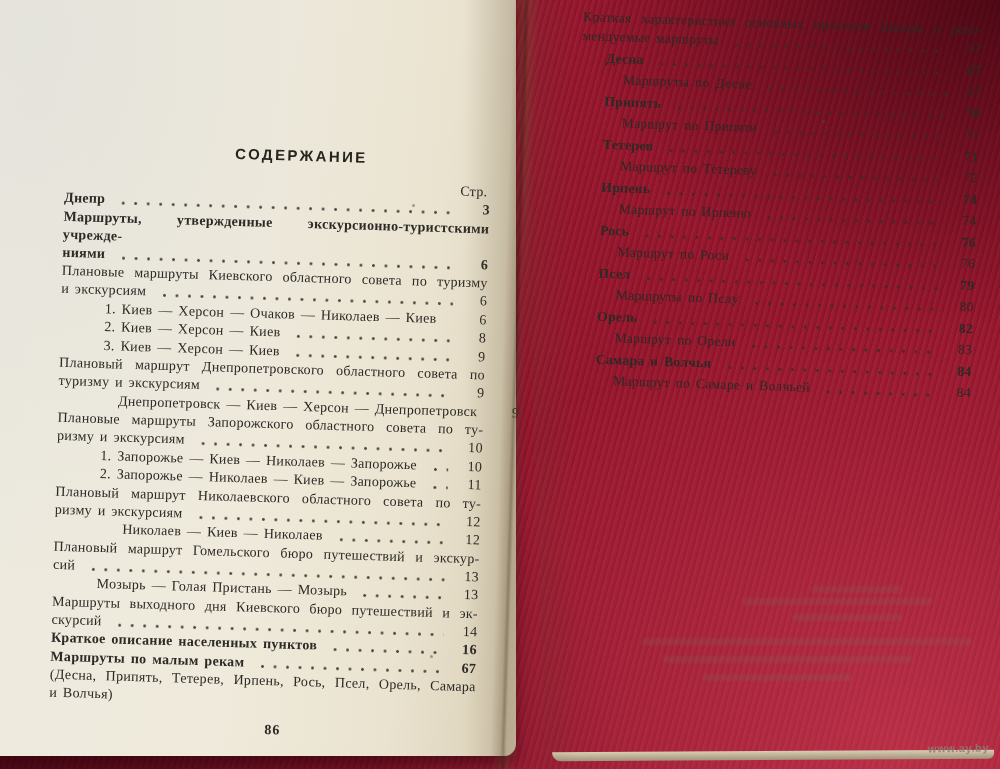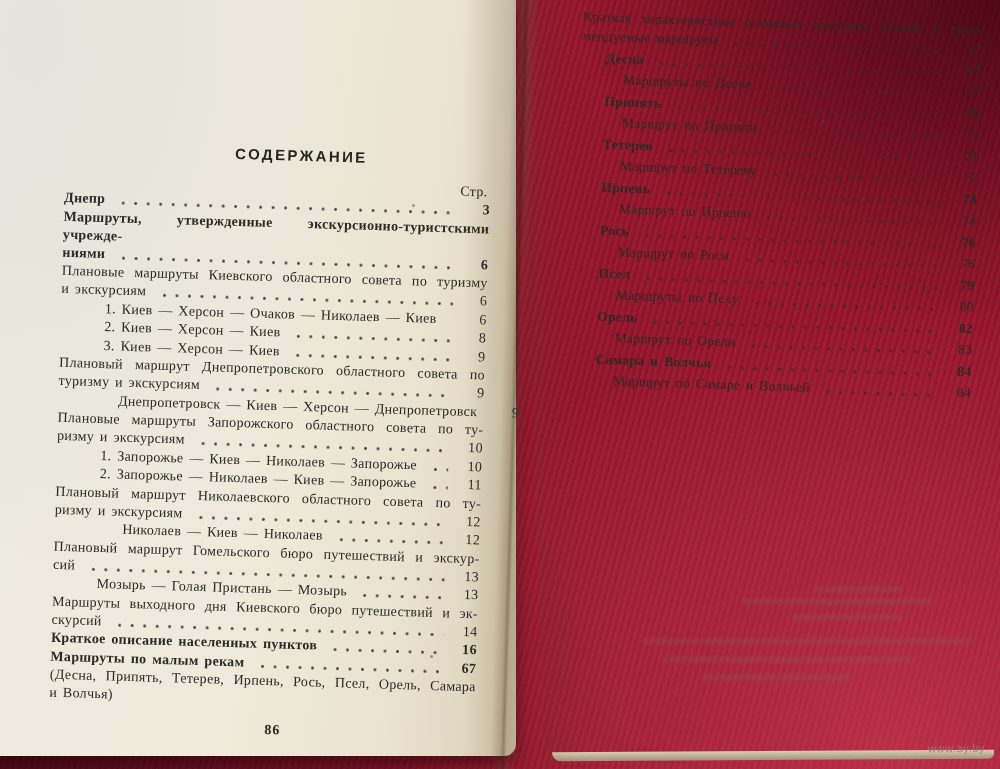--- a/index.html
+++ b/index.html
@@ -76,21 +76,21 @@
   .g1{left:250px;top:608px;width:190px;}
   .g2{left:300px;top:624px;width:110px;}
   .g3{left:150px;top:648px;width:330px;}
   .g4{left:170px;top:666px;width:250px;}
   .g5{left:210px;top:684px;width:150px;}
   .g6{left:320px;top:596px;width:90px;}
   .speck{position:absolute;width:3px;height:3px;border-radius:50%;background:rgba(90,80,60,.5);}
   
   .watermark{position:absolute;left:928px;top:742px;
     font-family:"Liberation Sans", sans-serif;font-size:11px;letter-spacing:.6px;
-    color:rgba(140,128,114,.85);transform:rotate(-1deg);}
+    color:rgba(140,128,114,.85);transform:rotate(-1deg);font-weight:bold;}
 </style>
 </head>
 <body>
 
 <div class="scene">
   <div class="fabric"></div>
 
   <div class="edge edge-left"></div>
   <div class="edge edge-right"></div>
 

